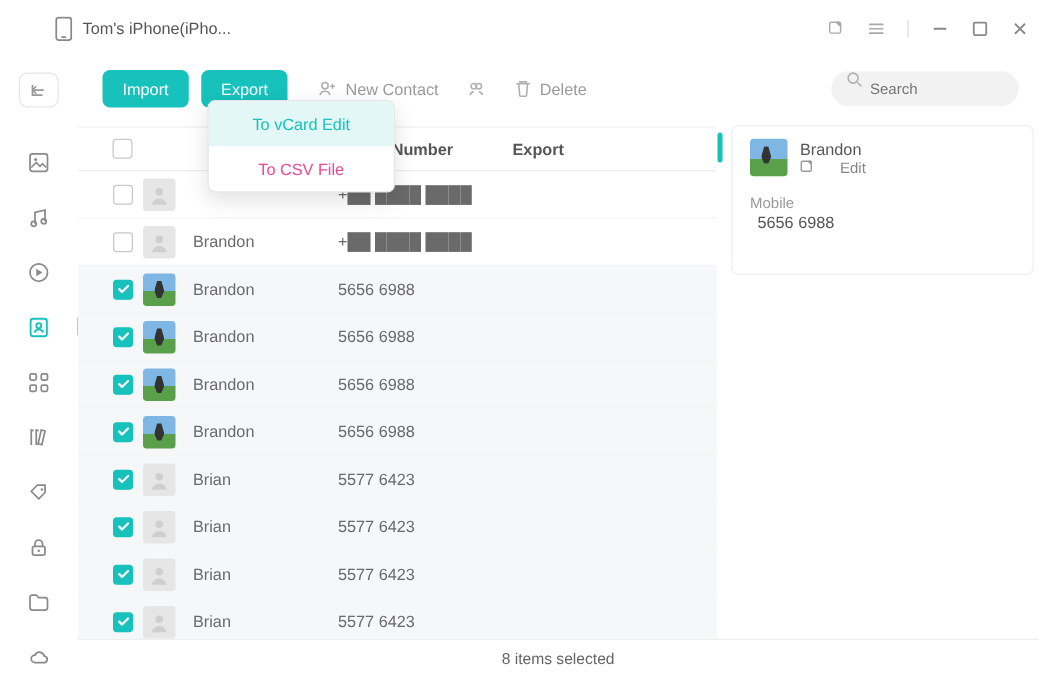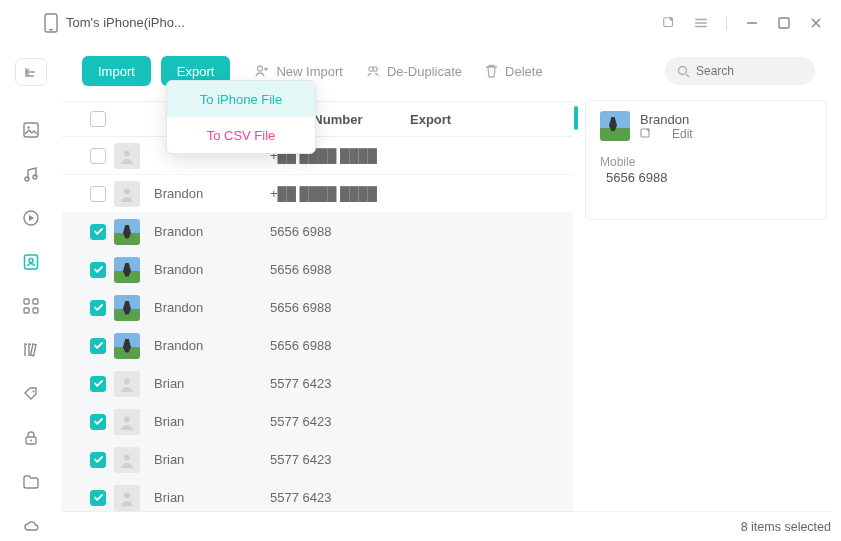--- a/index.html
+++ b/index.html
@@ -77,21 +77,21 @@
     border:none; border-radius:6px; height:30px; padding:0 16px;
     font-size:13px; font-weight:500; cursor:pointer;
   }
   .btn-teal { background:#16c2bb; color:#fff; }
   .action {
     display:flex; align-items:center; gap:6px; color:#9a9a9a; cursor:pointer;
     padding: 0 6px; height:30px;
   }
   .spacer { flex:1; }
   .search {
-    display:flex; align-items:center; gap:6px;
+    display:flex; gap:6px;
     background:#f2f2f2; border-radius:15px; height:28px; width:150px;
     padding:0 12px; color:#b0b0b0;
   }
   .search input { border:none; background:transparent; outline:none; flex:1; font-size:12px; color:#666;}
 
   
   .main { flex:1; display:flex; overflow:hidden; }
 
   .tablewrap { flex:1; display:flex; flex-direction:column; border-top:1px solid transparent; overflow:hidden; position:relative;}
   .thead {
@@ -138,21 +138,21 @@
   }
   .detail-head { display:flex; gap:10px; align-items:center; margin-bottom:14px;}
   .detail-av { width:30px; height:30px; border-radius:3px;}
   .detail-name { color:#555; font-weight:500; font-size:13px;}
   .detail-edit { color:#888; font-size:12px; display:flex; align-items:center; gap:20px; cursor:pointer;}
   .detail-label { color:#9a9a9a; font-size:12px; margin-bottom:1px;}
   .detail-val { color:#555; font-size:13px; margin-left:6px;}
 
   
   .statusbar {
-    height:30px; border-top:1px solid #eee; display:flex; align-items:center; justify-content:flex-end;
+    height:30px; border-top:1px solid #eee; display:flex; align-items:center; justify-content:center;
     color:#666; font-size:12.5px;
   }
 
   
   .dropdown {
     position:absolute;
     left: 104px; top: 34px;
     width: 150px;
     background:#fff;
     border:1px solid #e6e6e6;
@@ -299,32 +299,31 @@
     <button class="btn btn-teal">Export</button>
 
     <div class="action" style="margin-left:8px;">
       <span>
         <svg width="16" height="16" viewBox="0 0 16 16">
             <circle cx="6" cy="5.5" r="2.5" stroke="#b0b0b0" stroke-width="1.3" fill="none"></circle>
             <path d="M2 13c.6-2 2.3-3 4-3s3.4 1 4 3" stroke="#b0b0b0" stroke-width="1.3" fill="none"></path>
             <path d="M12 4v4M10 6h4" stroke="#b0b0b0" stroke-width="1.3"></path>
           </svg>
       </span>
-      <span>New Import</span>
+      <span>New Contact</span>
     </div>
 
     <div class="action">
       <span>
         <svg width="16" height="16" viewBox="0 0 16 16">
             <circle cx="6" cy="6" r="2.2" stroke="#b0b0b0" stroke-width="1.3" fill="none"></circle>
             <circle cx="10" cy="6" r="2.2" stroke="#b0b0b0" stroke-width="1.3" fill="none"></circle>
             <path d="M3 13c.5-1.6 1.8-2.5 3-2.5M13 13c-.5-1.6-1.8-2.5-3-2.5" stroke="#b0b0b0" stroke-width="1.3" fill="none"></path>
           </svg>
       </span>
-      <span>De-Duplicate</span>
     </div>
 
     <div class="action">
       <span>
         <svg width="15" height="16" viewBox="0 0 15 16">
             <path d="M2 4h11M5 4V2.5h5V4M4 4l.7 9a1 1 0 001 1h3.6a1 1 0 001-1L11 4" stroke="#b0b0b0" stroke-width="1.3" fill="none"></path>
           </svg>
       </span>
       <span>Delete</span>
     </div>
@@ -336,21 +335,21 @@
       <span>
         <svg width="13" height="13" viewBox="0 0 13 13">
             <circle cx="5.5" cy="5.5" r="4" stroke="#b0b0b0" stroke-width="1.3" fill="none"></circle>
             <path d="M9 9l3 3" stroke="#b0b0b0" stroke-width="1.3"></path>
           </svg>
       </span>
       <input placeholder="Search" style="">
     </div>
 
     <div class="dropdown">
-      <div class="dropdown-item hl">To iPhone File</div>
+      <div class="dropdown-item hl">To vCard Edit</div>
       <div class="dropdown-item">To CSV File</div>
     </div>
   </div>
 
   <div class="main">
 
     <div class="tablewrap">
       <div class="thead">
         <div class="col-chk">
           <span class="chkbox"></span>

